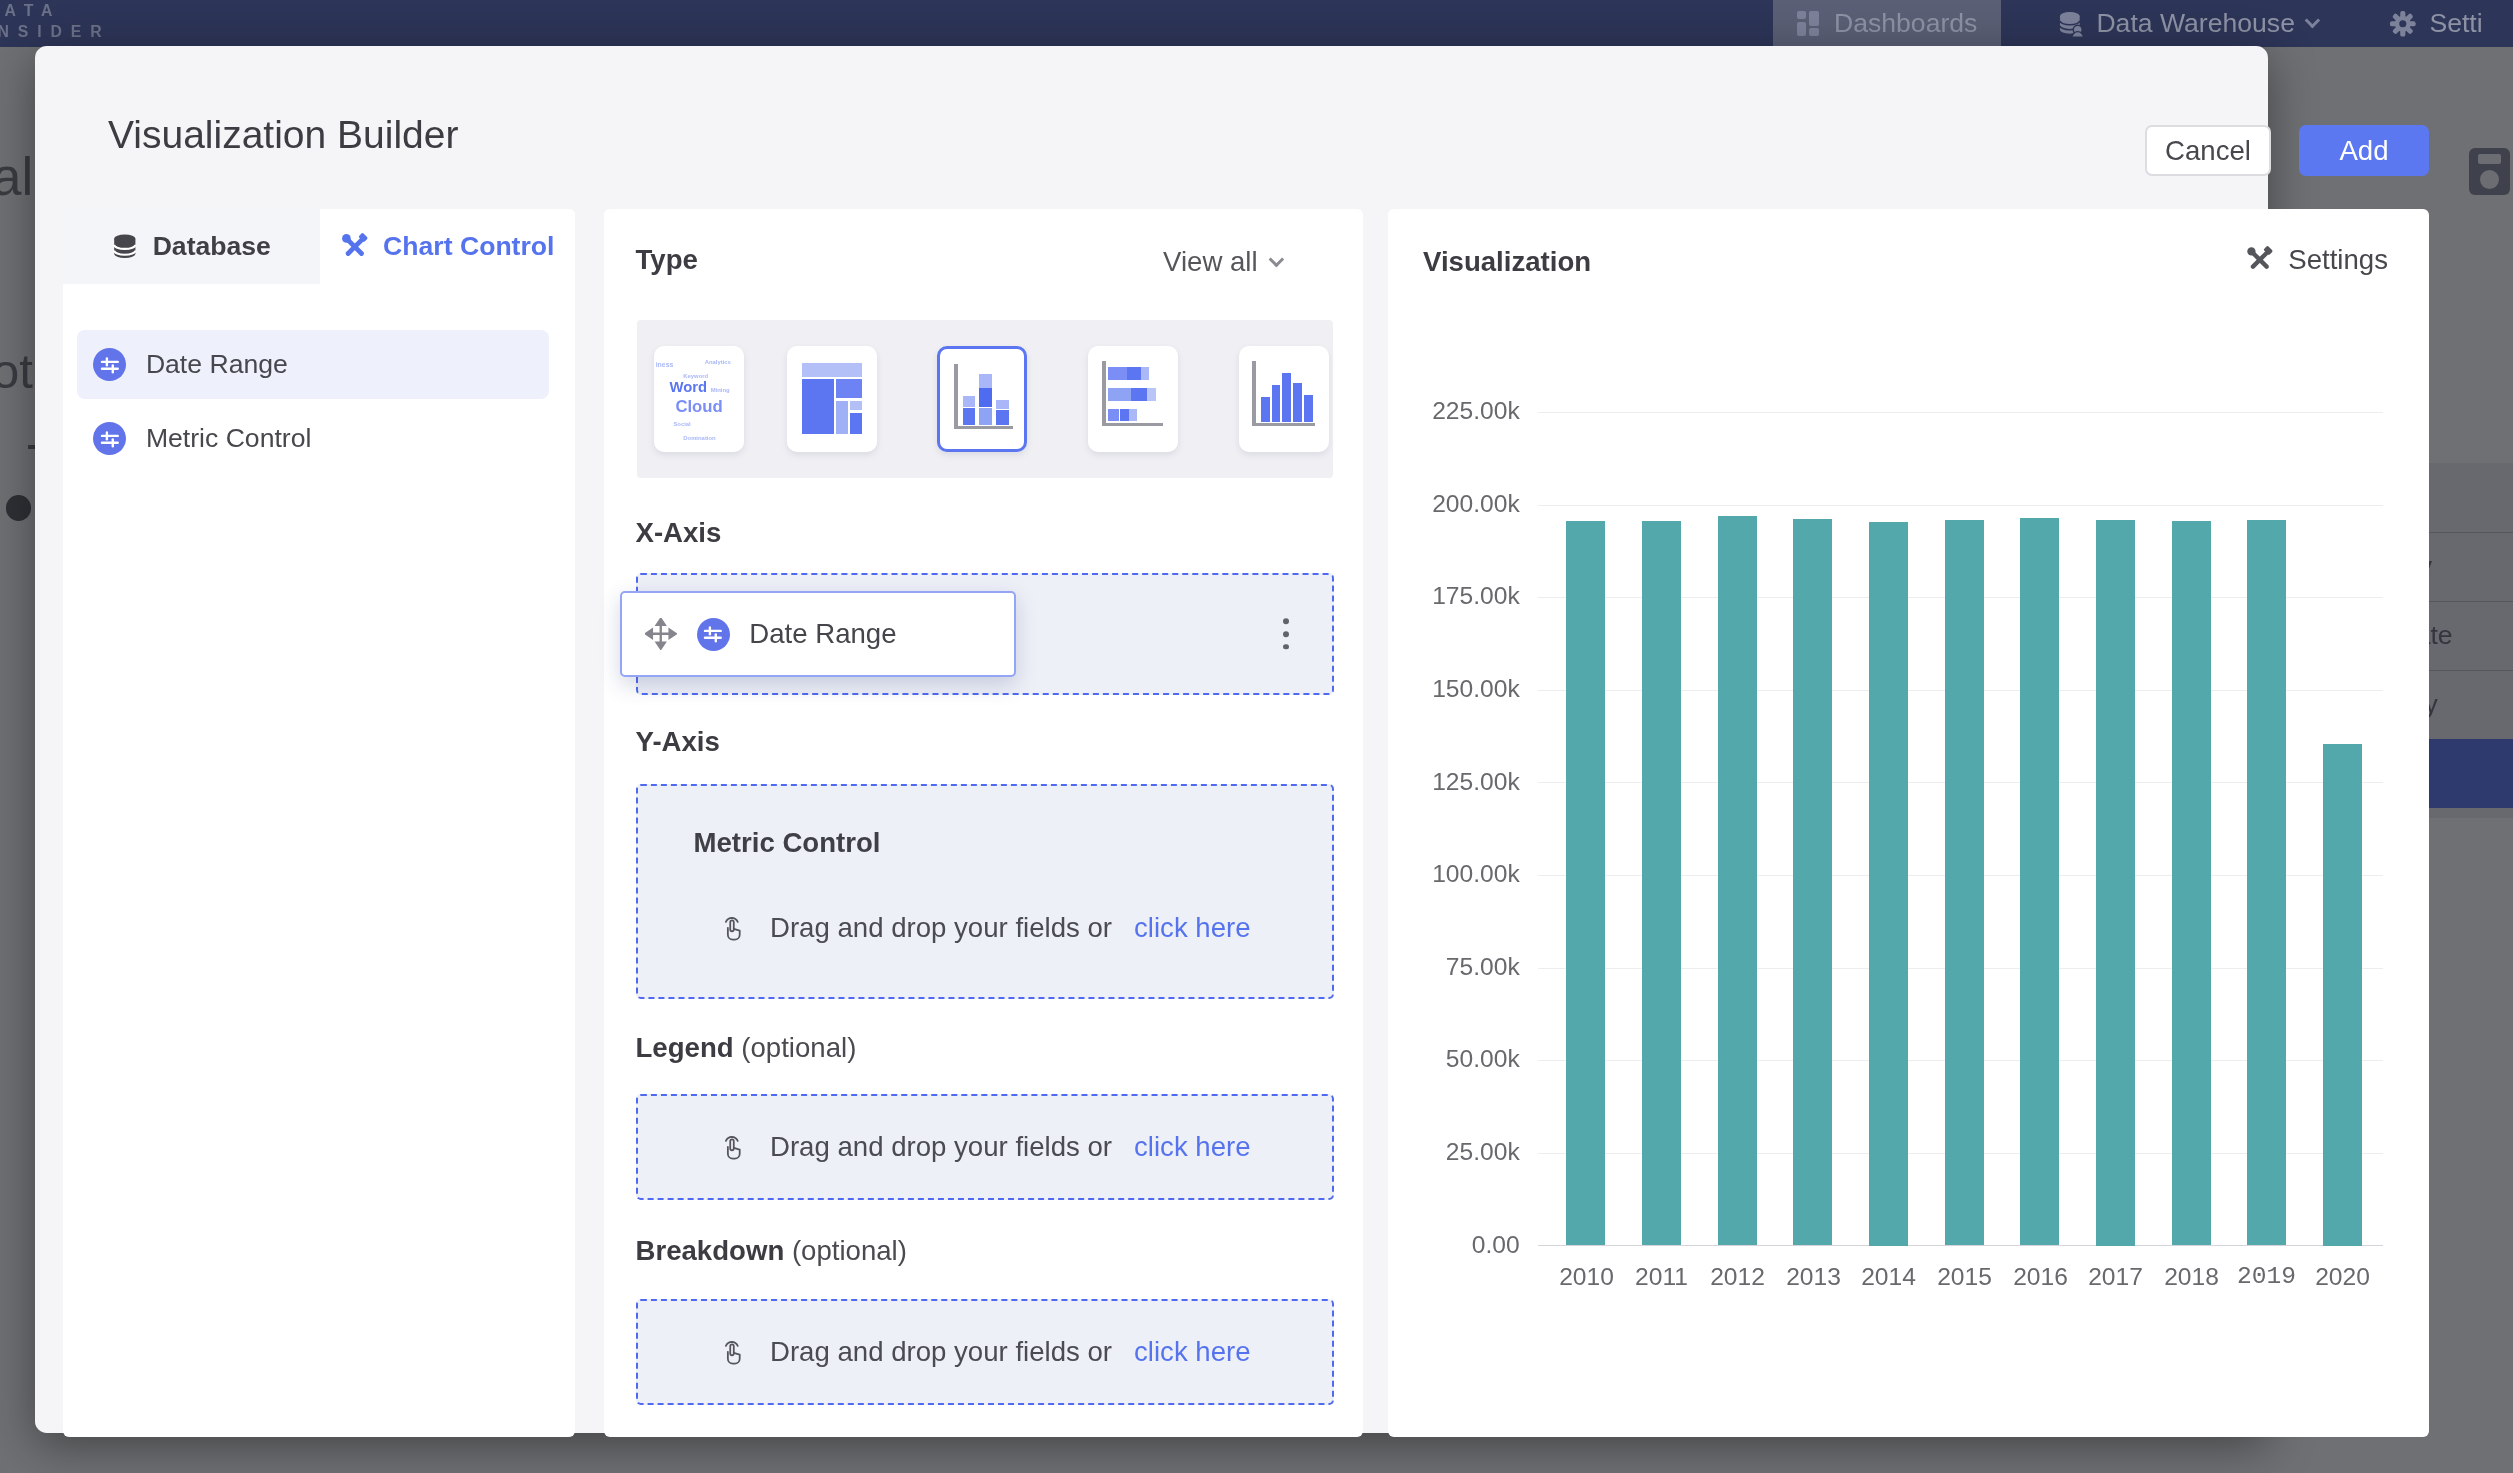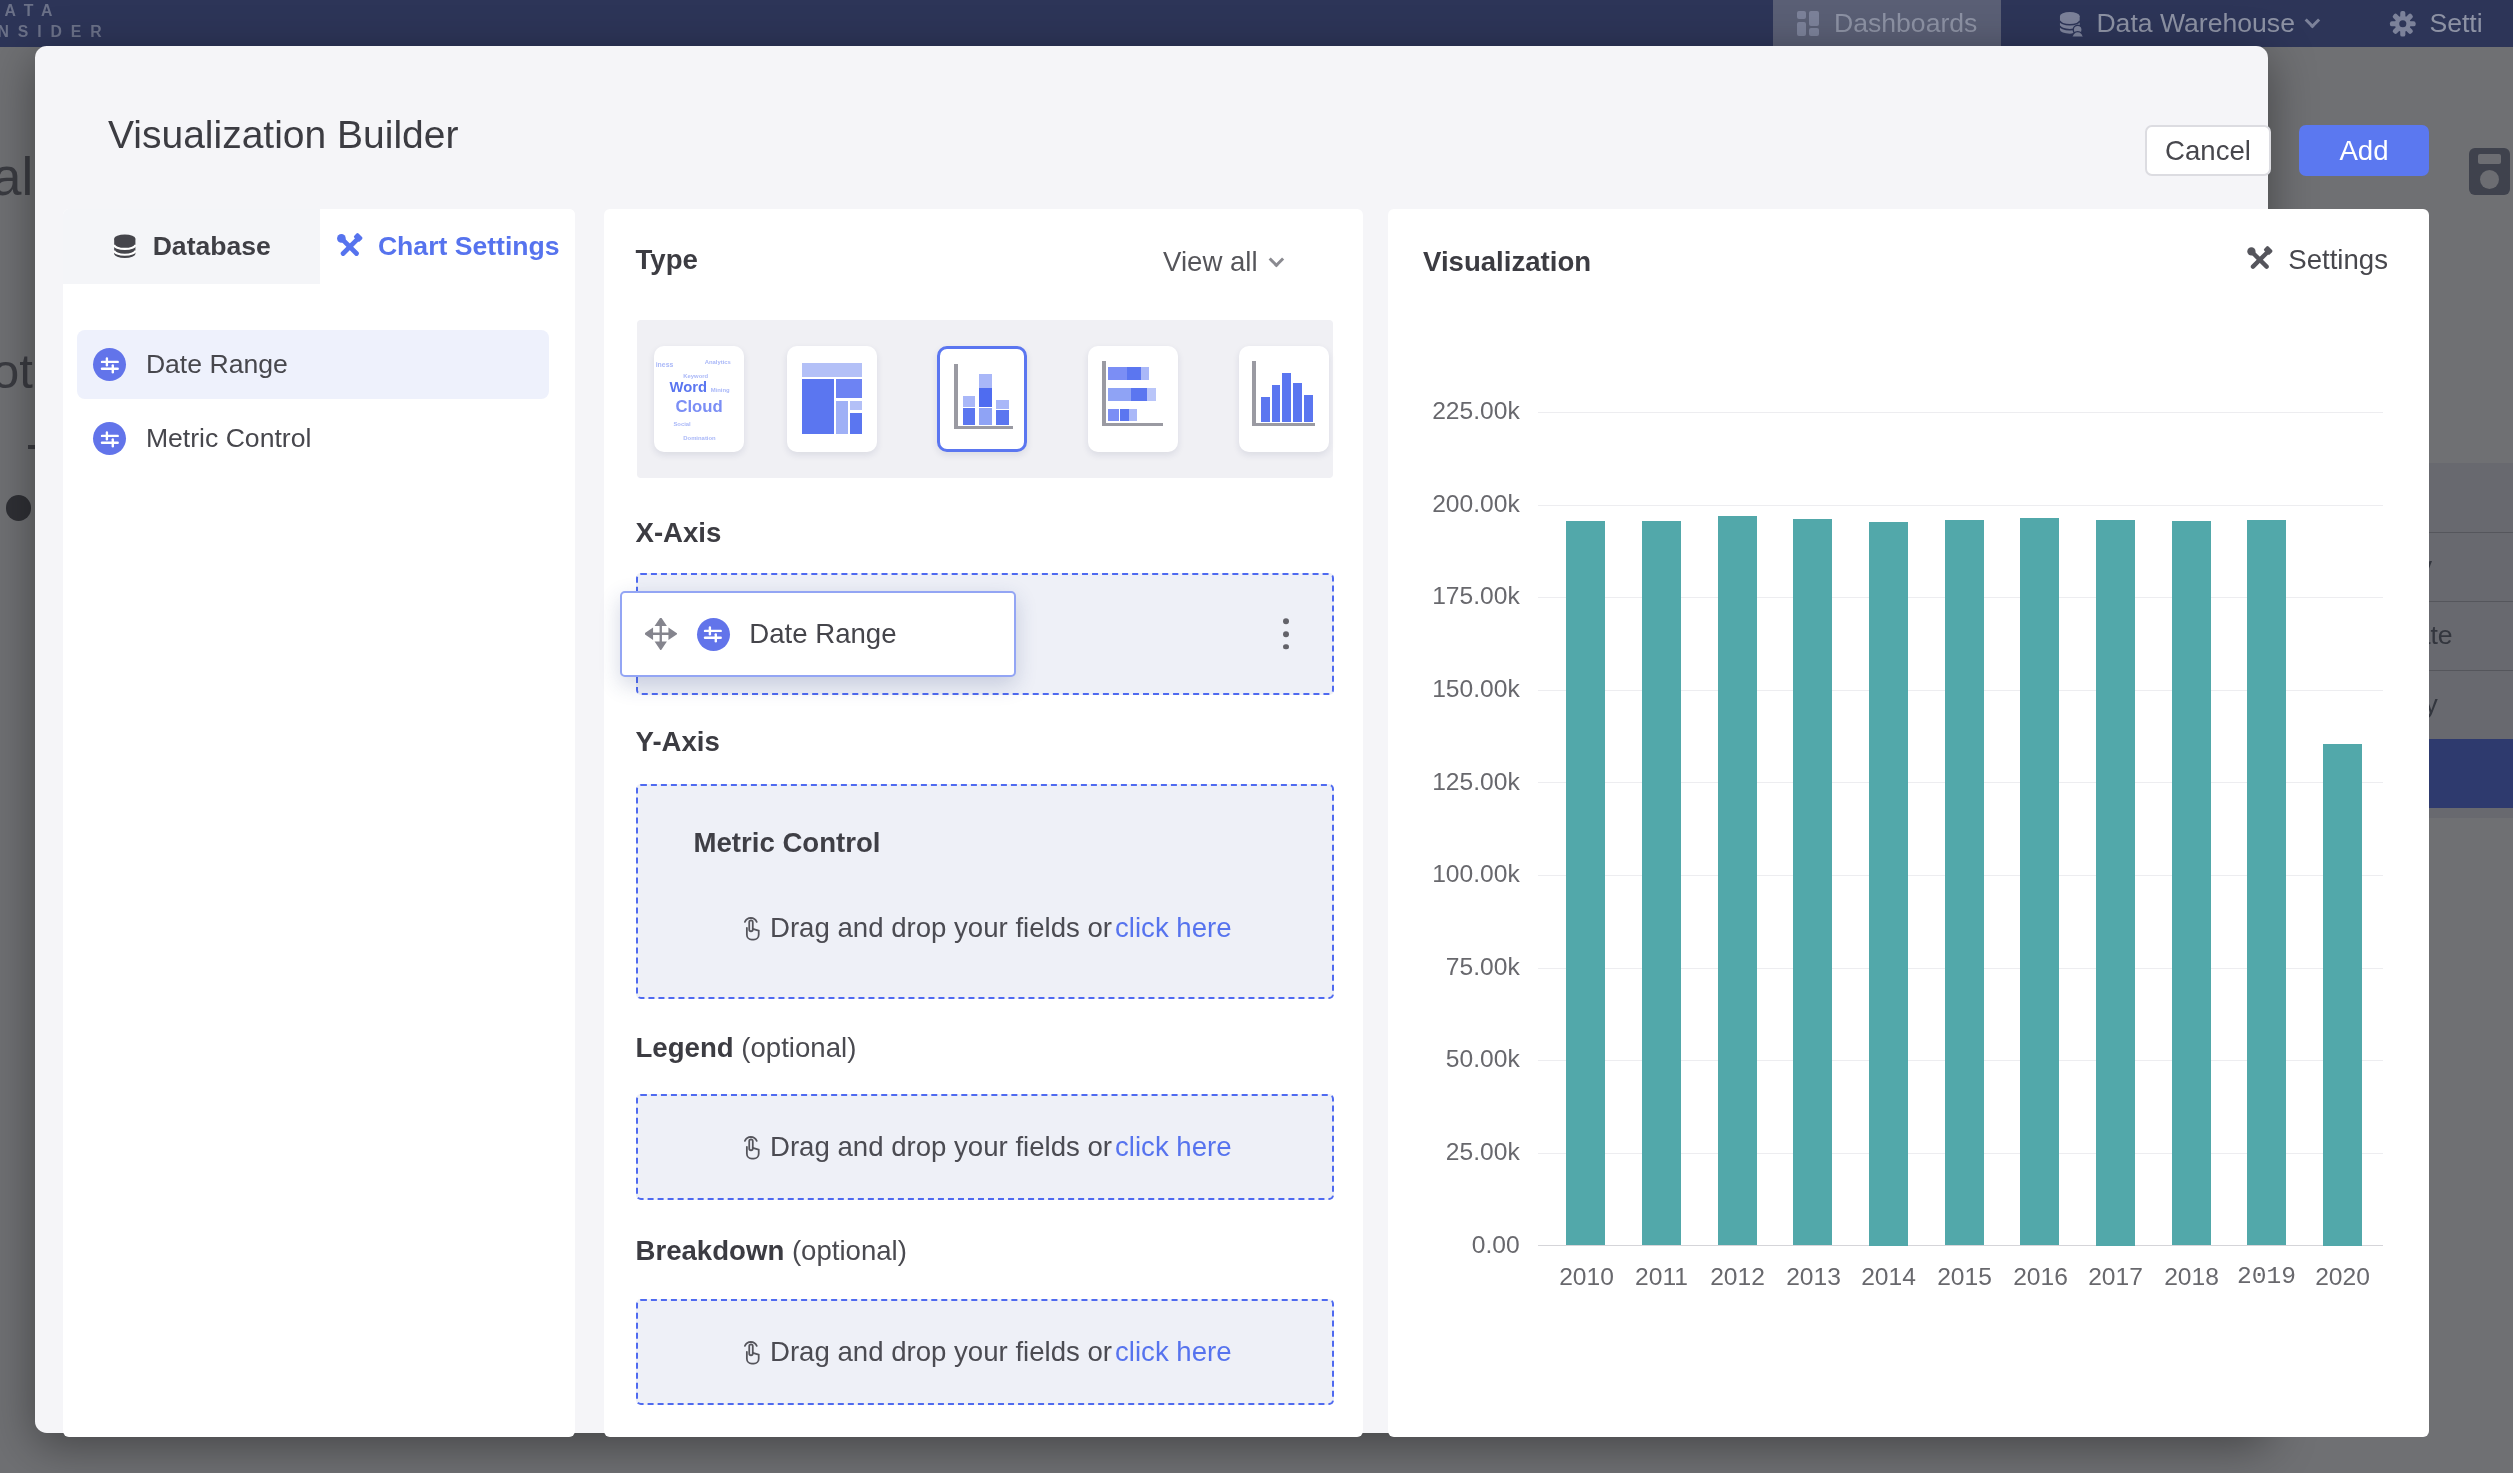--- a/index.html
+++ b/index.html
@@ -50,21 +50,21 @@
   
   .sec-label { position:absolute; left:31.5px; font-size:27.6px; font-weight:700; color:#3c3c42; }
   .sec-label .opt { font-weight:400; color:#4a4a50; }
   .view-all { position:absolute; left:559px; top:37px; display:flex; align-items:center; gap:13.8px; font-size:27.6px; color:#55555a; cursor:pointer; }
   .view-all .chev2 { width:10.8px; height:10.8px; border-right:3px solid #8a8a90; border-bottom:3px solid #8a8a90; transform:rotate(45deg); margin-top:-5.9px; }
   .type-strip { position:absolute; left:33px; top:111px; width:696px; height:158px; background:#f0f0f4; border-radius:3.9px; }
   .tcard { position:absolute; top:25.6px; width:90px; height:106px; background:#fff; border-radius:9.9px; box-shadow:0 3px 7.9px rgba(30,40,90,.10); cursor:pointer; overflow:hidden; }
   .tcard.sel { border:3px solid #5b76f0; }
   .axisL { position:absolute; background:#9a9aa2; }
   .dropzone { position:absolute; left:31.5px; width:698px; background:#eef0f7; border:2px dashed #4f6af0; border-radius:4.9px; }
-  .dz-center { position:absolute; left:0; right:0; display:flex; align-items:center; justify-content:center; gap:3px; font-size:27.6px; color:#4b4b52; }
+  .dz-center { position:absolute; left:0; right:0; display:flex; align-items:center; justify-content:center; gap:22px; font-size:27.6px; color:#4b4b52; }
   .dz-link { color:#5673ee; cursor:pointer; }
   .ghost { position:absolute; left:55px; top:0; bottom:0; display:flex; align-items:center; font-size:27.6px; font-weight:700; color:rgba(50,50,65,.13); }
   .kebab { position:absolute; right:43px; top:50%; transform:translateY(-50%); display:flex; flex-direction:column; gap:6.9px; cursor:pointer; }
   .kebab i { width:5.9px; height:5.9px; border-radius:50%; background:#63636a; }
   .dragcard { position:absolute; left:15.8px; top:382px; width:396px; height:86px; background:#fff; border:2px solid #93a5f4; border-radius:4.9px; box-shadow:0 7.9px 21.7px rgba(40,60,120,.20); display:flex; align-items:center; gap:19.7px; padding-left:23.6px; font-size:27.6px; color:#45454b; z-index:3; }
   .zone-title { position:absolute; left:56px; top:41px; font-size:27.6px; font-weight:700; color:#3f3f46; }
 
   
   .viz-head { position:absolute; left:35px; top:37px; font-size:27.6px; font-weight:700; color:#3c3c42; }
   .settings { position:absolute; right:41px; top:35px; display:flex; align-items:center; gap:14px; font-size:27.6px; color:#47474d; cursor:pointer; }
@@ -162,21 +162,21 @@
       </div>
       <div class="tab tab-cc">
         <svg width="29.6" height="29.6" viewBox="-15 -15 30 30">
           <g fill="#5673ee">
             <rect x="-2.4" y="-12" width="4.8" height="24" rx="2.4" transform="rotate(45)"></rect>
             <rect x="-2.4" y="-12" width="4.8" height="24" rx="2.4" transform="rotate(-45)"></rect>
             <circle cx="-8.5" cy="-8.5" r="4.4"></circle>
             <rect x="4.5" y="-12.5" width="8" height="6" rx="1.5" transform="rotate(45 8.5 -9.5)"></rect>
           </g>
         </svg>
-        <span>Chart Settings</span>
+        <span>Chart Control</span>
       </div>
       <div class="side-item sel" style="top:121px;">
         <span class="circ-ic">
           <svg width="19.7" height="19.7" viewBox="0 0 20 20">
               <g stroke="#fff" stroke-width="2.4" stroke-linecap="round">
                 <line x1="2" y1="7" x2="18" y2="7"></line>
                 <line x1="7" y1="3.5" x2="7" y2="10.5"></line>
                 <line x1="2" y1="14" x2="18" y2="14"></line>
                 <line x1="13" y1="10.5" x2="13" y2="17.5"></line>
               </g>

